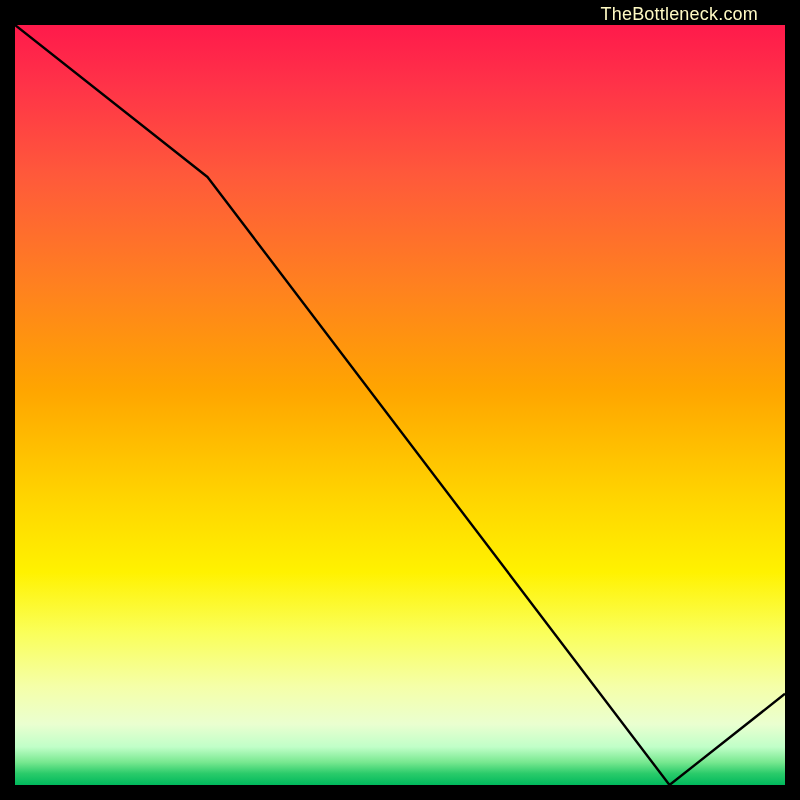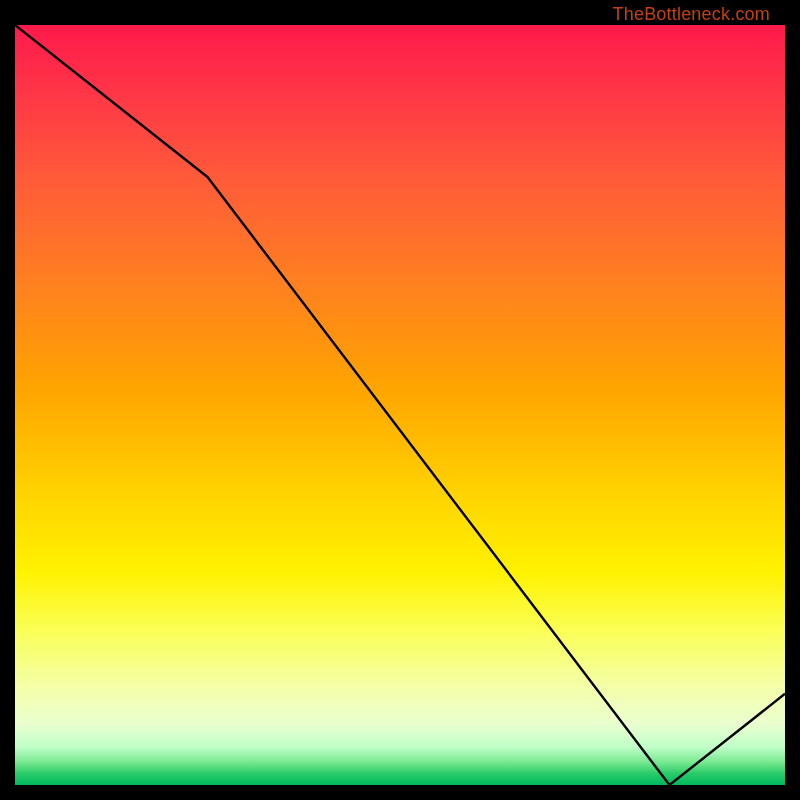--- a/index.html
+++ b/index.html
@@ -1,21 +1,21 @@
 <!DOCTYPE html>
 <html><head>
 <meta charset="utf-8">
 <style>
   * { margin: 0; padding: 0; box-sizing: border-box; }
   body { width: 800px; height: 800px; background: #000; position: relative; font-family: Arial, sans-serif; }
   .watermark {
     position: absolute;
     top: 4px;
-    right: 30px;
-    color: #c2410c;
+    right: 42px;
+    color: #fef9c3;
     font-size: 18px;
     font-weight: 500;
     letter-spacing: 0.2px;
   }
   .frame {
     position: absolute;
     left: 15px;
     top: 25px;
     width: 770px;
     height: 760px;

